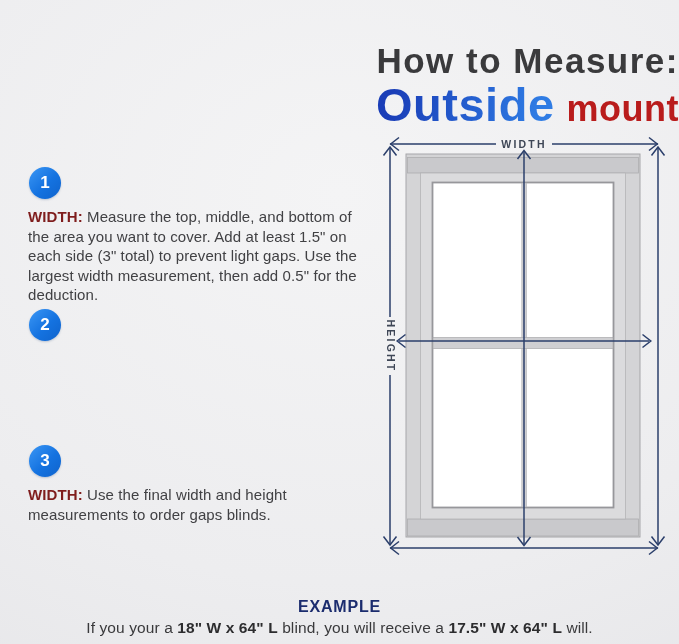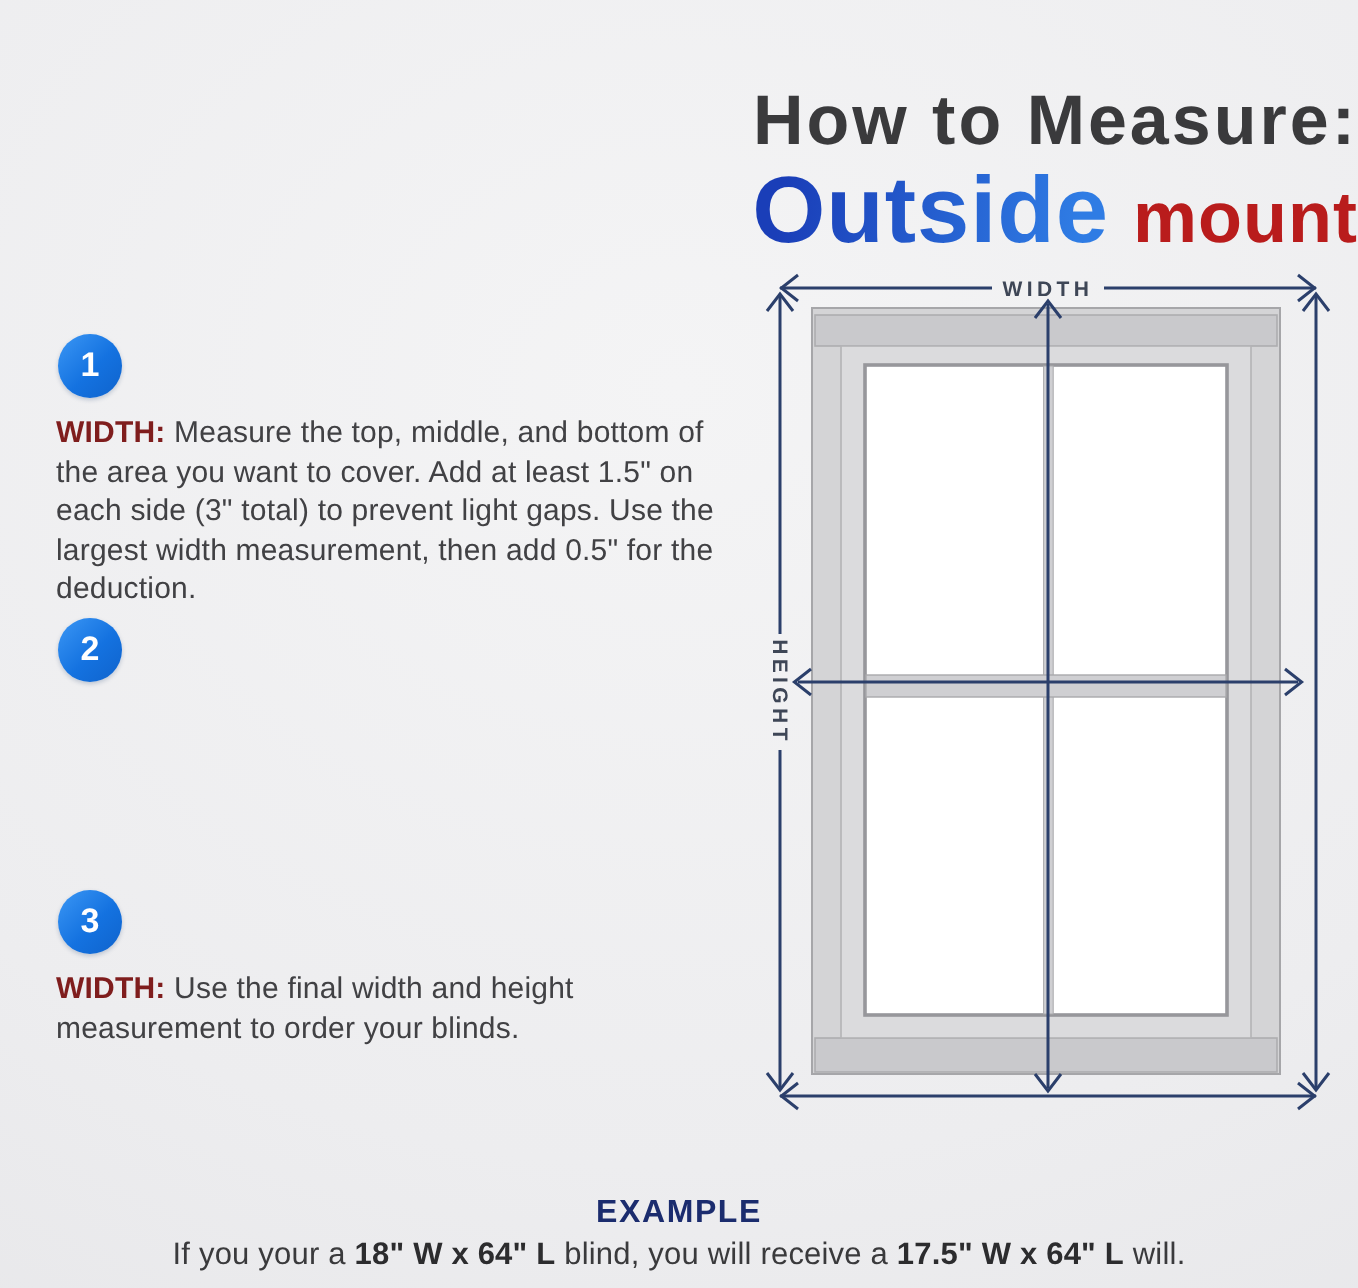--- a/index.html
+++ b/index.html
@@ -79,21 +79,21 @@
     </div>
     <div class="step step-2">
       <div class="step-badge">
           <span>2</span>
         </div>
     </div>
     <div class="step step-3">
       <div class="step-badge">
           <span>3</span>
         </div>
-      <p class="step-text"><strong>WIDTH:</strong> <span>Use the final width and height measurement to order your blinds.</span></p>
+      <p class="step-text"><strong>WIDTH:</strong> <span>Use the final width and height measurements to order gaps blinds.</span></p>
     </div>
   </section>
 
   <svg class="diagram-svg" width="307" height="434" viewBox="372 130 307 434">
 
     <g>
       <rect x="406" y="154" width="234" height="383" fill="#d4d4d6" stroke="#a6a6a9" stroke-width="1"></rect>
       <rect x="407.5" y="157.5" width="231" height="15.5" fill="#c9c9cc" stroke="#adadb0" stroke-width="0.8"></rect>
       <rect x="407.5" y="519" width="231" height="17" fill="#c9c9cc" stroke="#adadb0" stroke-width="0.8"></rect>
       <rect x="420.5" y="173" width="205" height="346" fill="#dbdbdd" stroke="#b3b3b6" stroke-width="0.8"></rect>

